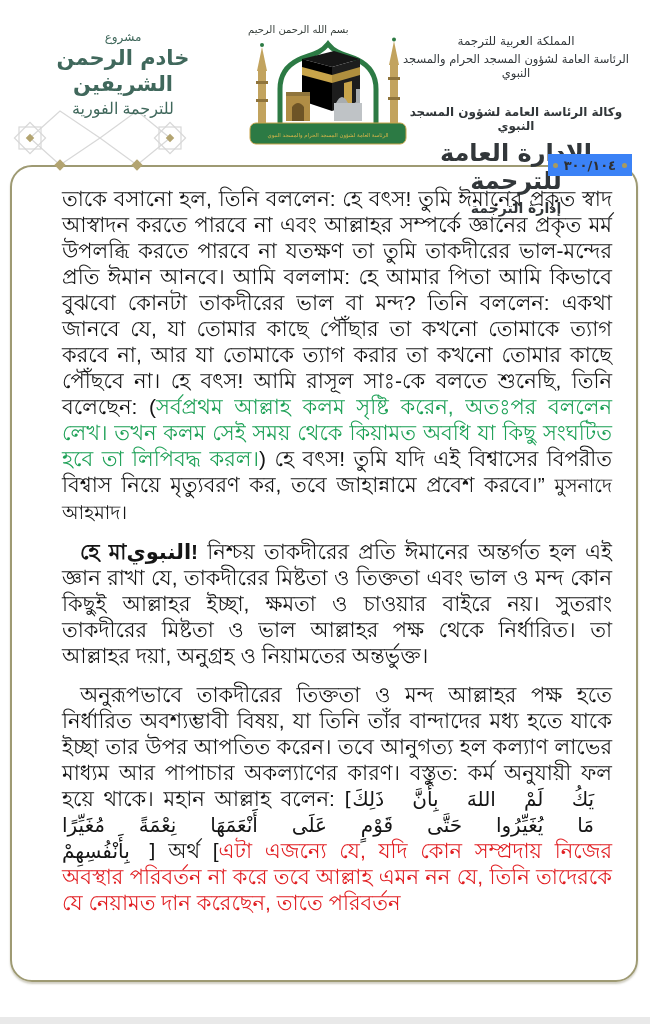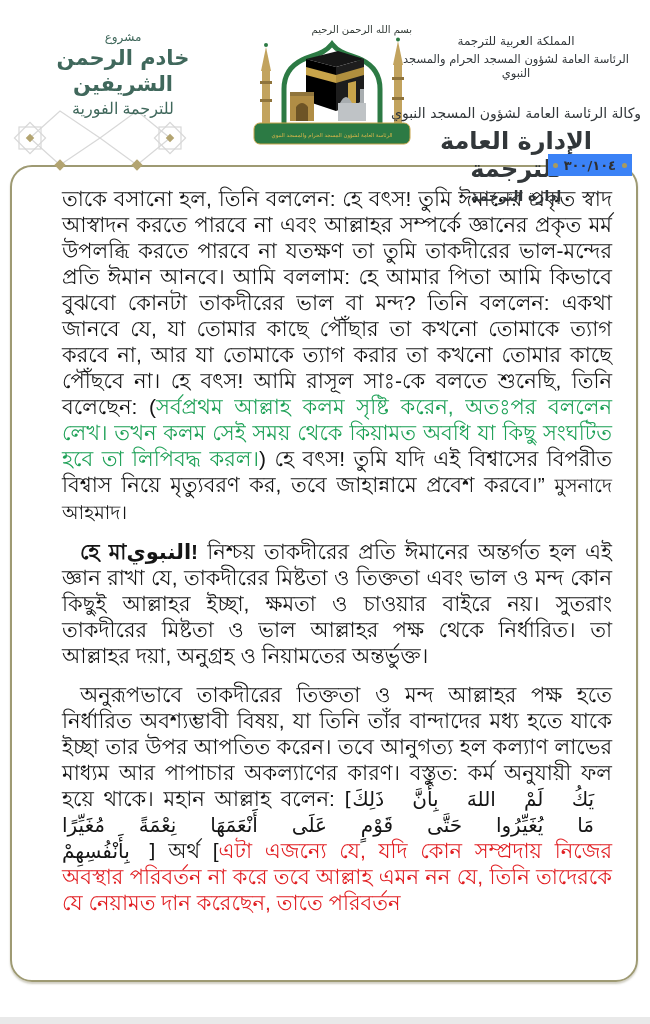--- a/index.html
+++ b/index.html
@@ -9,29 +9,29 @@
 
   
   .left-callig{position:absolute;left:14px;top:30px;width:218px;text-align:center;
                color:#40685c;z-index:3;font-family:"DejaVu Sans",sans-serif;direction:rtl;}
   .lc-1{font-size:12px;margin-bottom:1px;}
   .lc-2{font-size:21px;font-weight:bold;line-height:26px;}
   .lc-3{font-size:16px;margin-top:2px;font-family:Liberation Serif, serif;}
 
   .ornament{position:absolute;left:10px;top:96px;z-index:2;}
 
-  .logo{position:absolute;left:248px;top:24px;width:164px;z-index:3;text-align:right;}
+  .logo{position:absolute;left:248px;top:24px;width:164px;z-index:3;text-align:left;}
   .bismillah{font-family:"DejaVu Sans",sans-serif;font-size:10px;color:#343c38;
              direction:rtl;margin-bottom:2px;letter-spacing:0.5px;}
 
   .right-block{position:absolute;right:8px;top:34px;width:252px;text-align:center;
                color:#32373a;z-index:3;font-family:"DejaVu Sans",sans-serif;direction:rtl;}
   .rb-0{font-size:12px;margin-bottom:4px;}
   .rb-1{font-size:11.5px;margin-bottom:6px;}
-  .rb-2{font-size:14px;font-weight:normal;margin-bottom:6px;margin-top:25px;}
+  .rb-2{font-size:12px;font-weight:bold;margin-bottom:6px;margin-top:25px;}
   .rb-3{font-size:24px;font-weight:bold;margin-bottom:5px;}
   .rb-4{font-size:14px;font-weight:bold;}
 
   .doc-number{position:absolute;top:154px;right:18px;z-index:4;background:#3b82f6;
               display:flex;align-items:center;gap:6px;padding:0 5px;height:22px;}
   .doc-number .num{font-family:"DejaVu Sans",sans-serif;font-size:13px;font-weight:bold;
                    color:#2f2f2f;direction:rtl;}
   .dot{width:5px;height:5px;border-radius:50%;background:#a89a60;}
 
   

